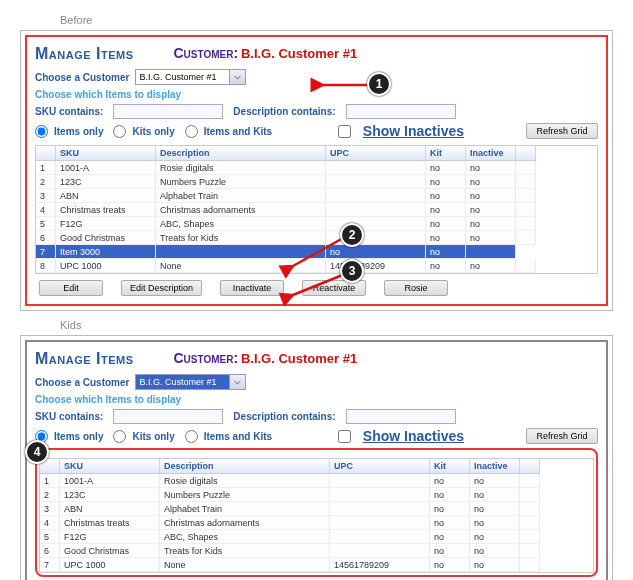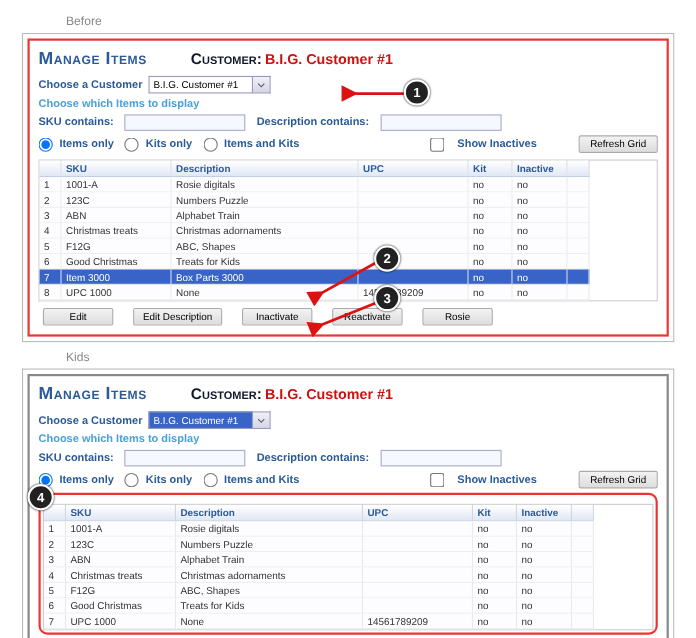--- a/index.html
+++ b/index.html
@@ -42,21 +42,21 @@
     font-weight: bold;
     font-size: 16px;
     color: #2a5a9a;
     letter-spacing: .5px;
   }
   .hdr-cust-label {
     font-family: "Trebuchet MS", Arial, sans-serif;
     font-variant: small-caps;
     font-weight: bold;
     font-size: 14px;
-    color: #0f172a;
+    color: #4c1d95;
   }
   .hdr-cust-val {
     font-family: "Trebuchet MS", Arial, sans-serif;
     font-weight: bold;
     font-size: 13px;
     color: #c11;
   }
   .row { display: flex; align-items: center; gap: 6px; margin: 4px 0; }
   .lbl { color: #2a5a9a; font-weight: bold; font-size: 10px; }
   .combo {
@@ -89,32 +89,32 @@
     background: #f6f8ff;
     height: 15px;
     width: 110px;
     font-size: 9px;
     padding: 0 2px;
   }
   .filter-row { display: flex; align-items: center; gap: 10px; margin: 4px 0; }
   .radio-row { display:flex; align-items:center; gap:4px; }
   .radio-row label { color:#2a5a9a; font-weight:bold; font-size:10px; }
   input[type=radio], input[type=checkbox] { margin:0 2px 0 0; vertical-align:middle; }
-  .chk-label { color:#2a5a9a; font-weight:bold; font-size:10px; }
+  .chk-label { color:#2a5a9a; font-weight:bold; font-size:14px;text-decoration:underline; }
   .btn {
     background: linear-gradient(#f2f2f2,#ddd);
     border: 1px solid #aaa;
     border-radius: 2px;
     font-size: 9px;
     padding: 2px 8px;
     cursor: pointer;
     min-width: 64px;
     text-align: center;
   }
-  .btn.refresh { min-width: 72px; }
+  .btn.refresh { min-width: 72px; margin-left: 24px; }
   .spacer { flex: 1; }
   
   .grid {
     border: 1px solid #ccc;
     margin-top: 6px;
     font-size: 9px;
   }
   .grid-hdr, .grid-row {
     display: grid;
     grid-template-columns: 20px 100px 170px 100px 40px 50px 20px;
@@ -277,21 +277,20 @@
             <div>Good Christmas</div>
             <div>Treats for Kids</div>
             <div></div>
             <div>no</div>
             <div>no</div>
             <div></div>
           </div>
           <div class="grid-row sel">
             <div>7</div>
             <div>Item 3000</div>
-            <div>Box Parts 3000</div>
             <div></div>
             <div>no</div>
             <div>no</div>
             <div></div>
           </div>
           <div class="grid-row">
             <div>8</div>
             <div>UPC 1000</div>
             <div>None</div>
             <div>14561789209</div>

